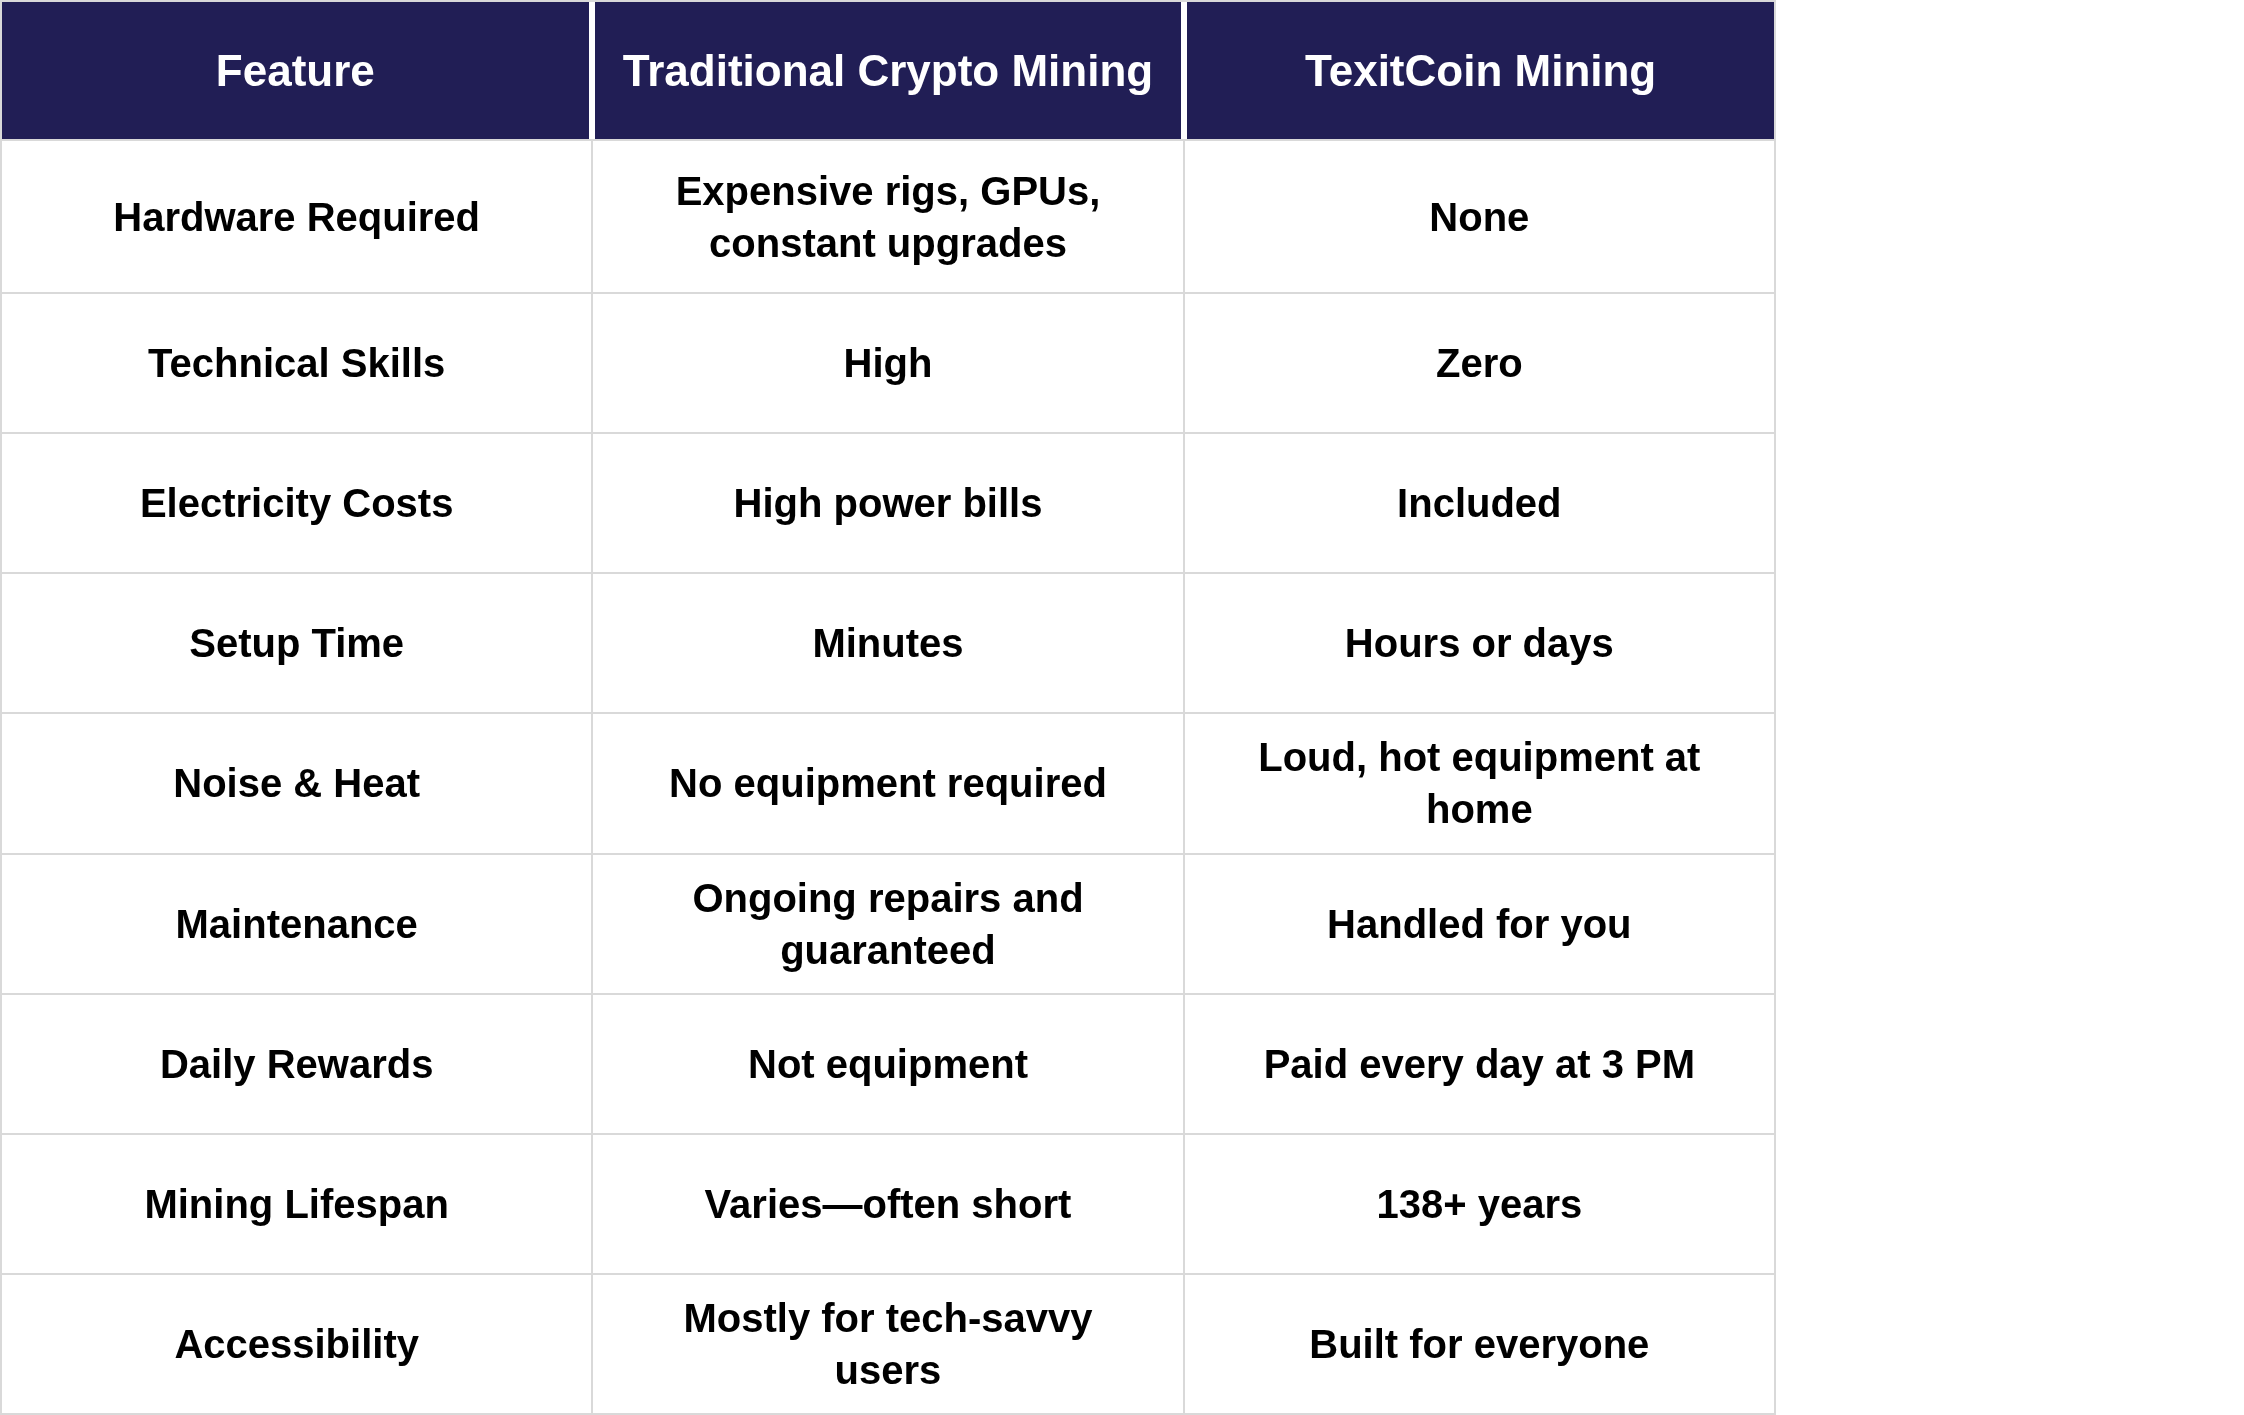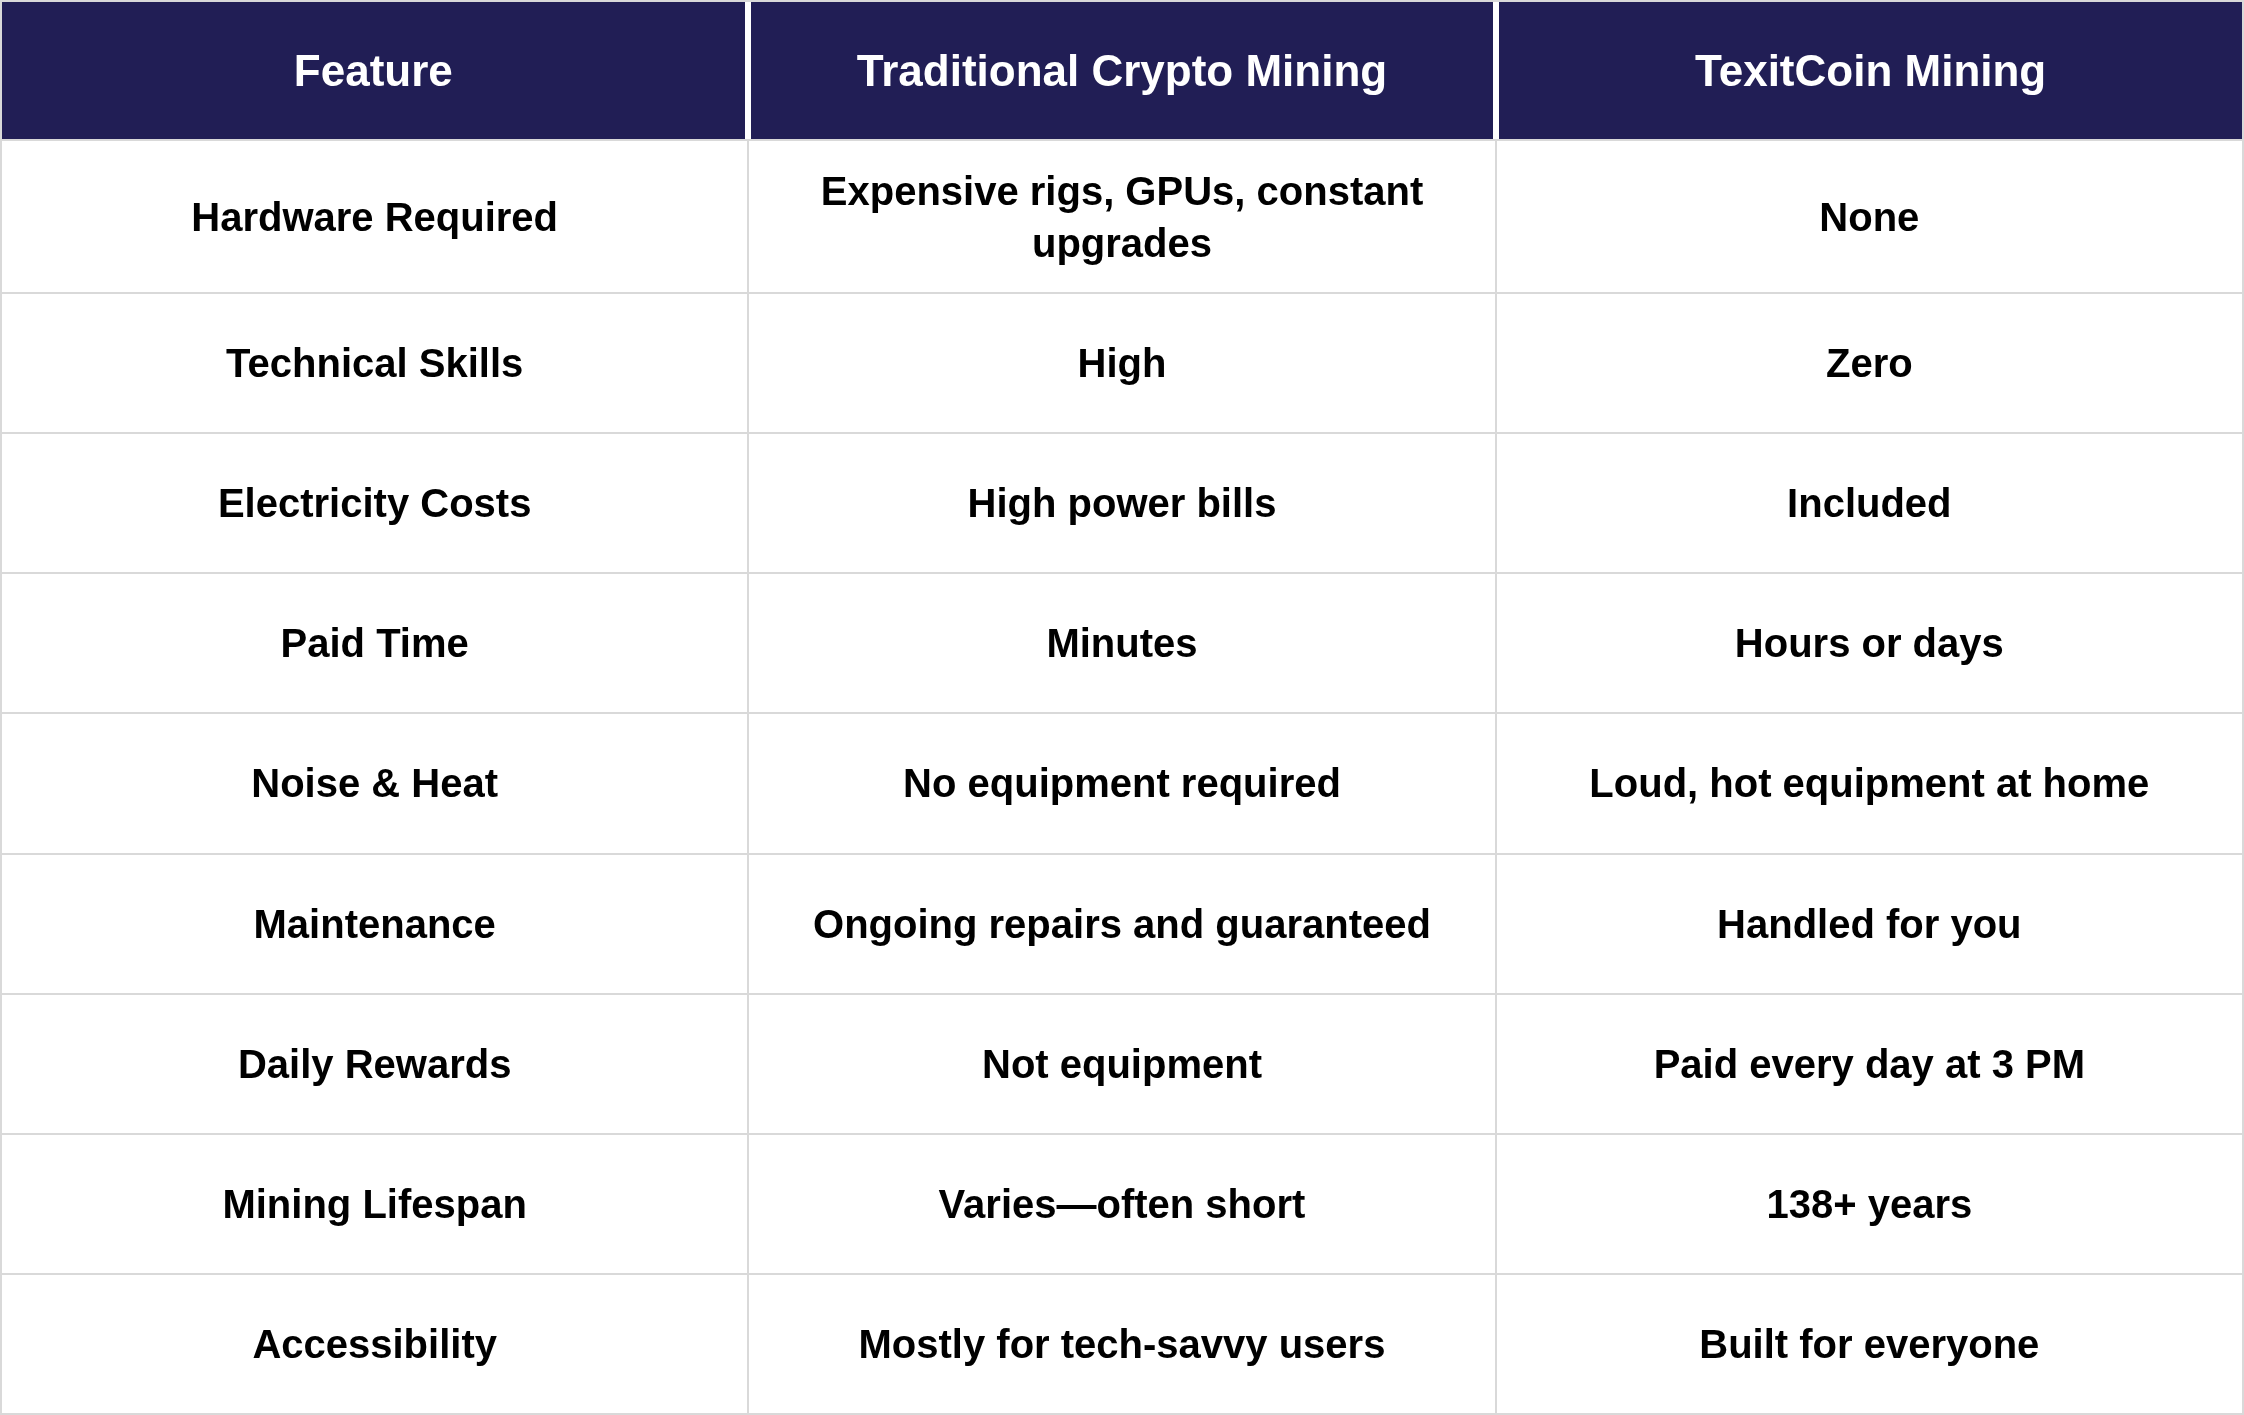--- a/index.html
+++ b/index.html
@@ -6,21 +6,21 @@
     margin: 0;
     padding: 0;
     background: #ffffff;
   }
   body {
     width: 2244px;
     height: 1415px;
     font-family: "Liberation Sans", sans-serif;
   }
   .figure {
-    width: 2244px;
+    width: 1776px;
     height: 1415px;
     box-sizing: border-box;
     border: 2px solid #d9d9d9;
     background: #ffffff;
     display: flex;
     flex-direction: column;
   }
   
   .thead {
     flex: 0 0 137px;
@@ -77,21 +77,21 @@
   <div class="tbody">
       <div class="td c0">Hardware Required</div>
       <div class="td c1">Expensive rigs, GPUs, constant upgrades</div>
       <div class="td c2">None</div>
       <div class="td c0">Technical Skills</div>
       <div class="td c1">High</div>
       <div class="td c2">Zero</div>
       <div class="td c0">Electricity Costs</div>
       <div class="td c1">High power bills</div>
       <div class="td c2">Included</div>
-      <div class="td c0">Paid Time</div>
+      <div class="td c0">Setup Time</div>
       <div class="td c2">Minutes</div>
       <div class="td c1">Hours or days</div>
       <div class="td c0">Noise &amp; Heat</div>
       <div class="td c2">No equipment required</div>
       <div class="td c1">Loud, hot equipment at home</div>
       <div class="td c0">Maintenance</div>
       <div class="td c1">Ongoing repairs and guaranteed</div>
       <div class="td c2">Handled for you</div>
       <div class="td c0">Daily Rewards</div>
       <div class="td c1">Not equipment</div>

